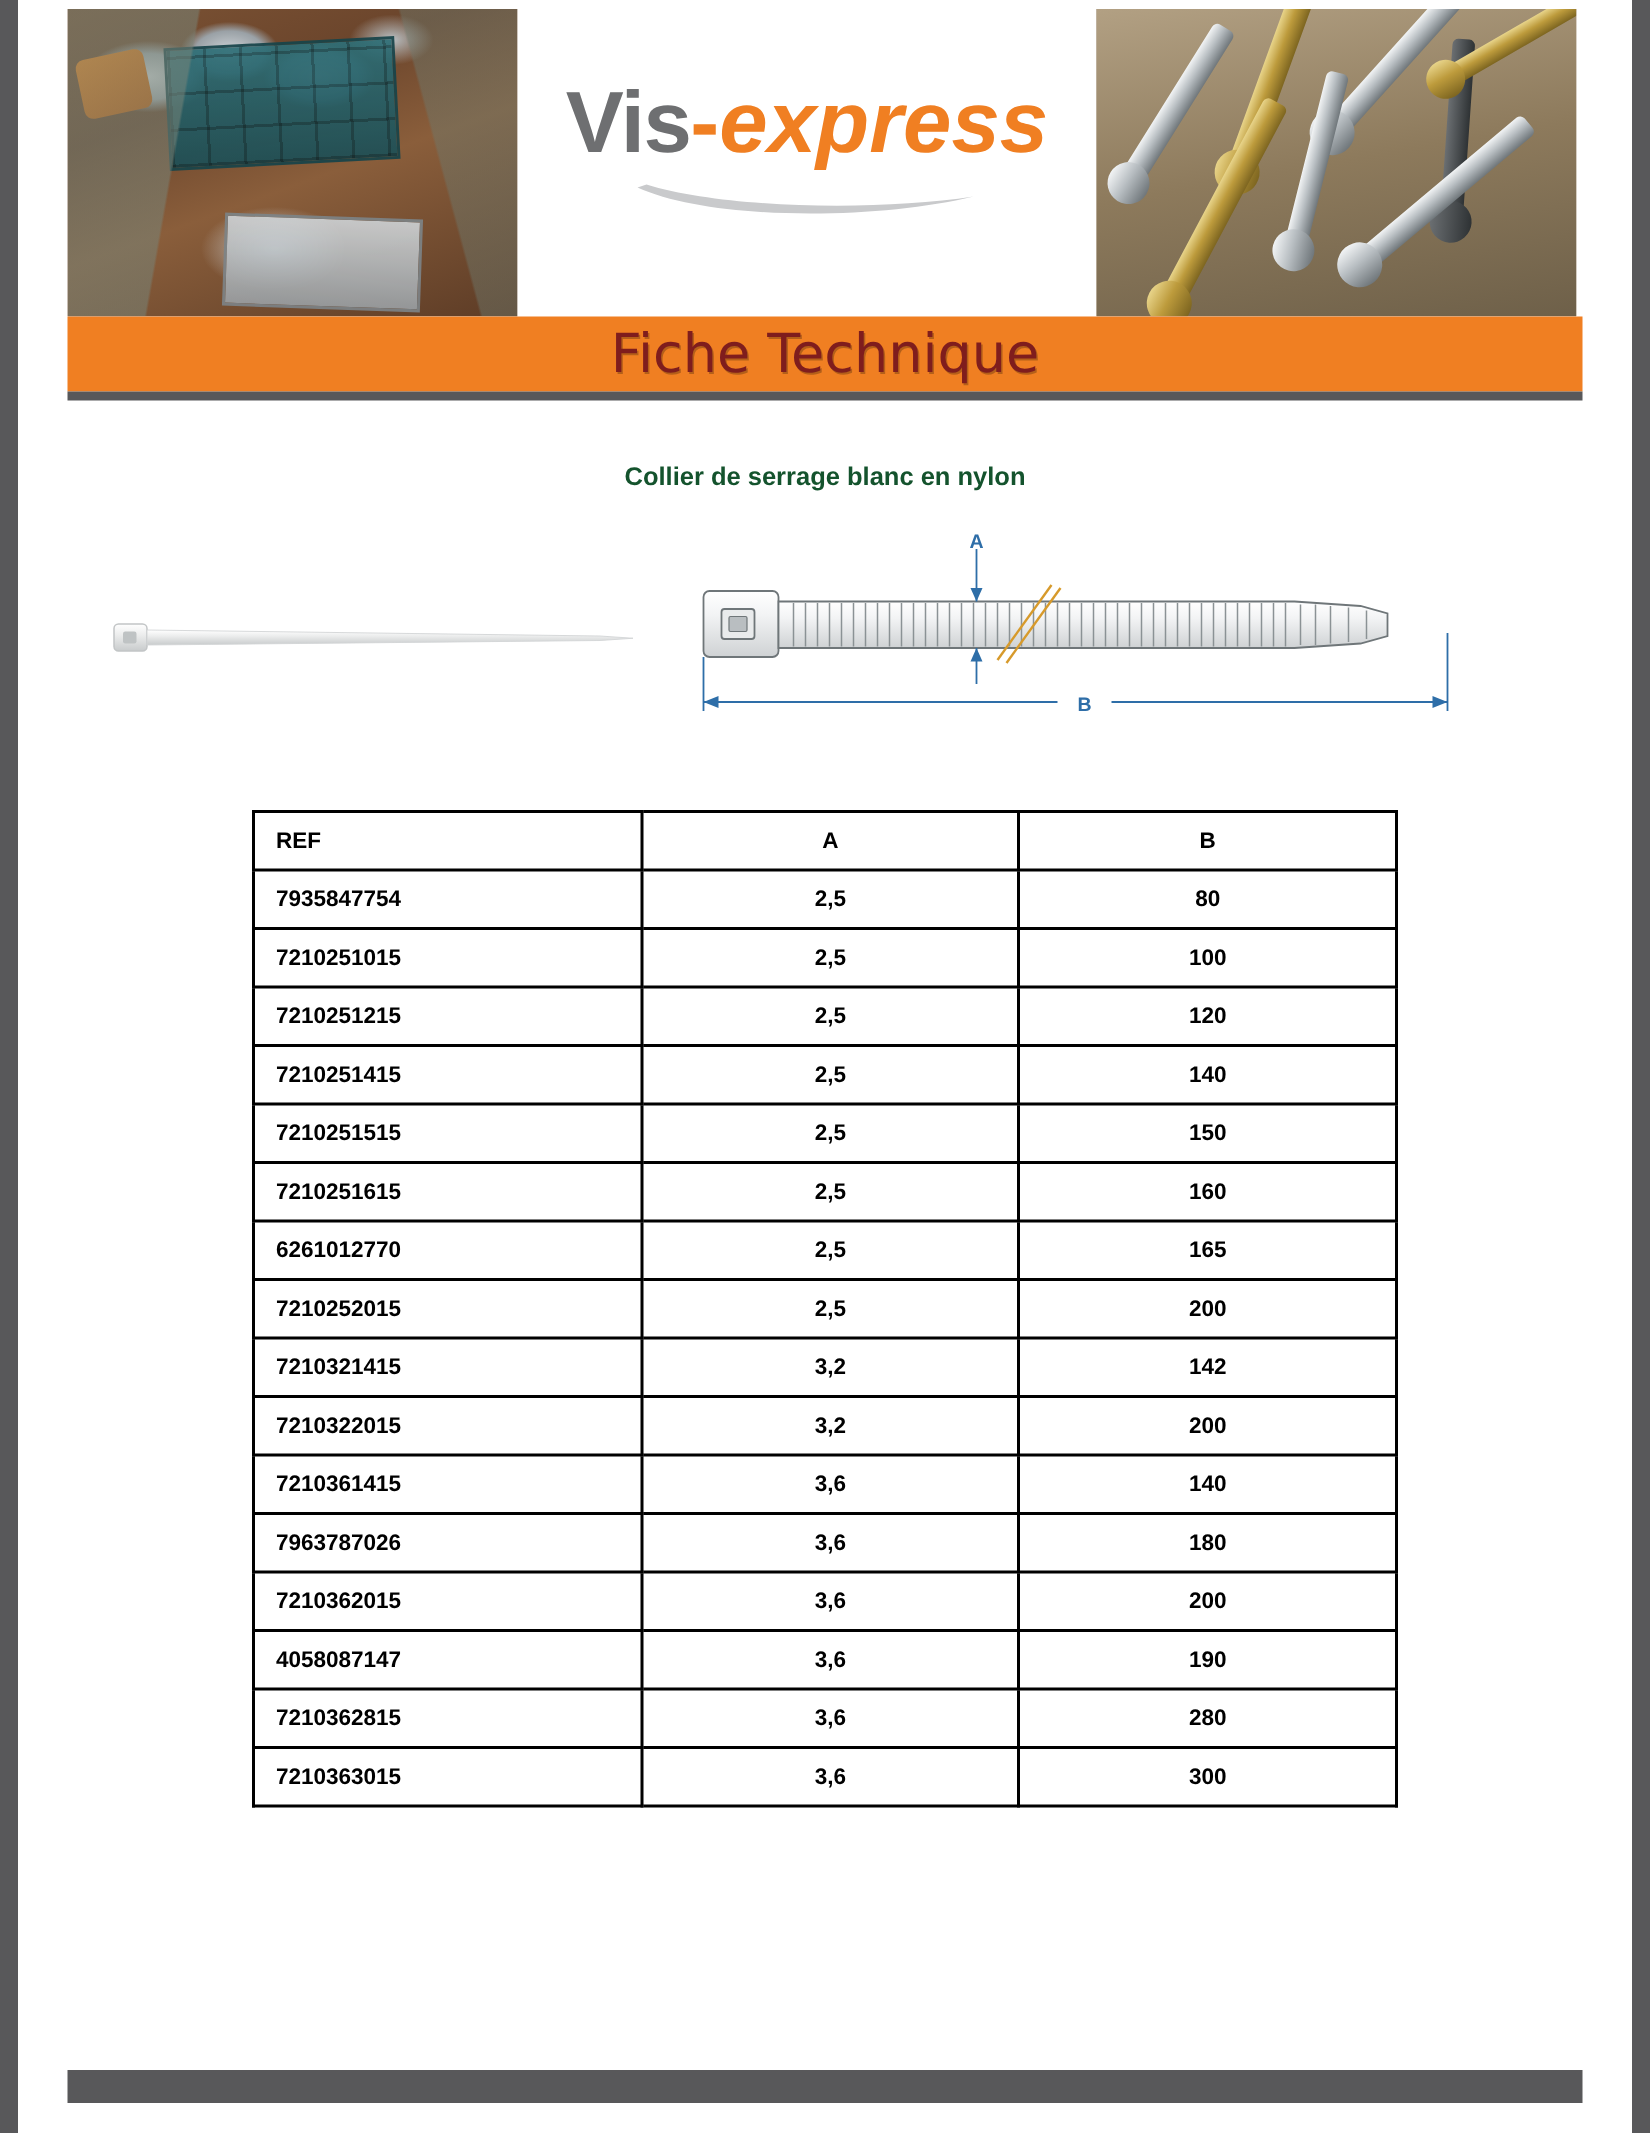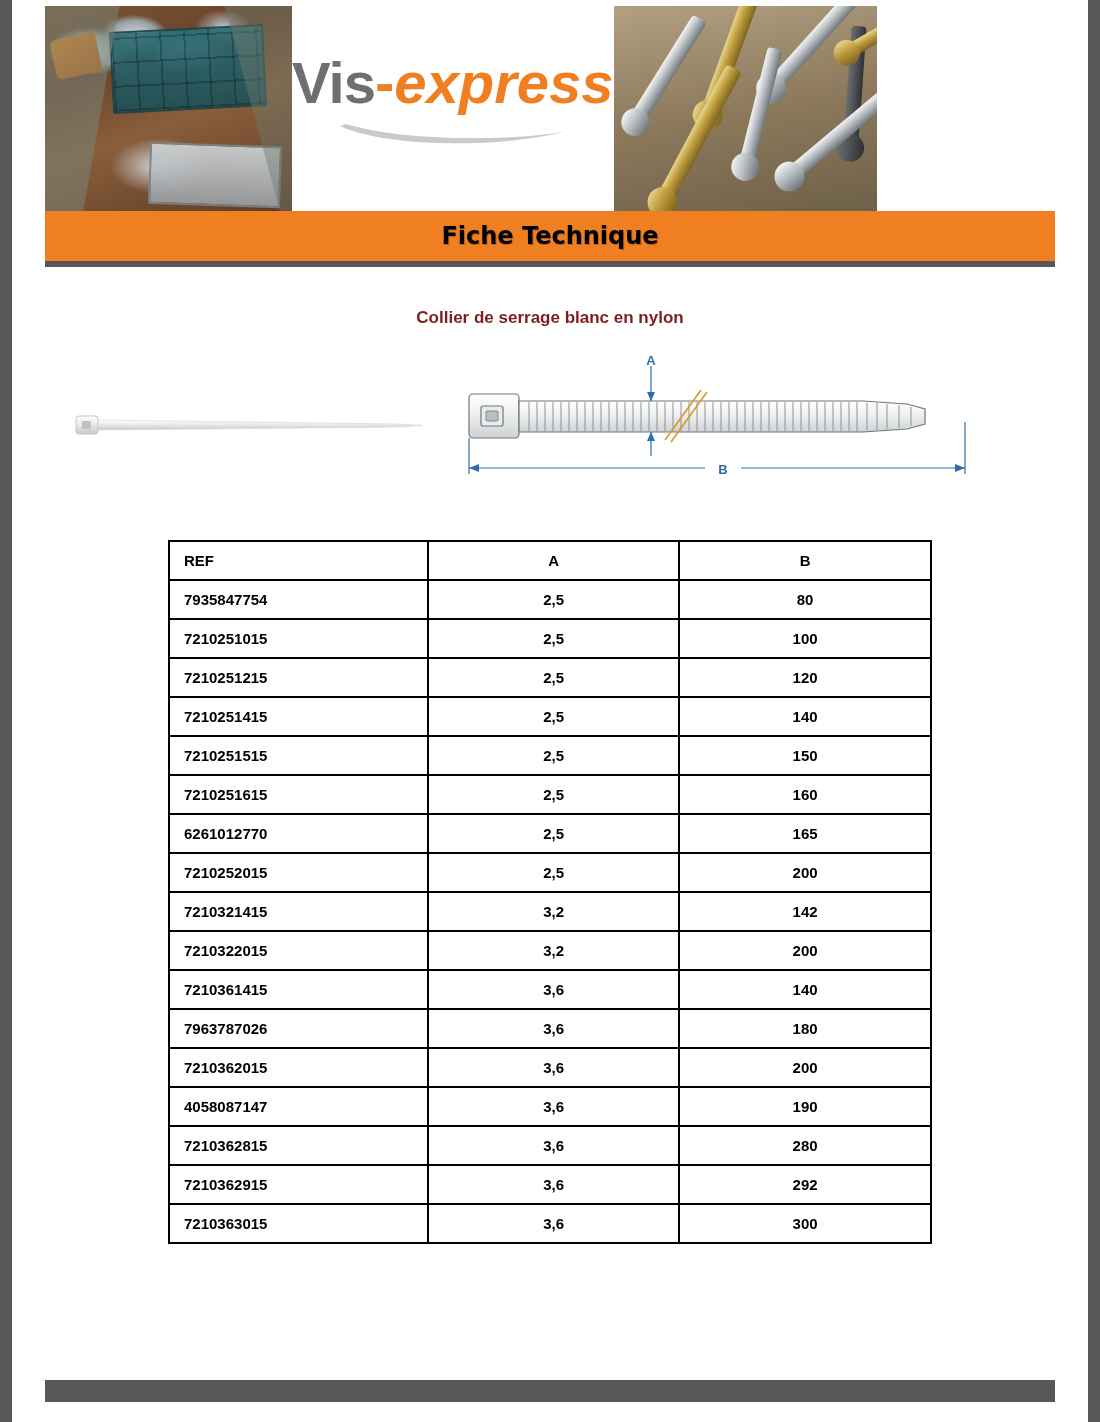--- a/index.html
+++ b/index.html
@@ -23,21 +23,21 @@
     box-sizing: border-box;
     border-left: 12px solid #58585a;
     border-right: 12px solid #58585a;
     pointer-events: none;
   }
 
   
   .header {
     position: absolute;
     left: 45px; top: 6px;
-    width: 832px; height: 205px;
+    width: 1006px; height: 205px;
     display: flex;
     background: #ffffff;
     overflow: hidden;
   }
   .header-photo-left {
     width: 300px; height: 205px;
     position: relative;
     overflow: hidden;
     background: #6b4a30;
   }
@@ -137,41 +137,41 @@
   .title-bar {
     position: absolute;
     left: 45px; top: 211px;
     width: 1010px; height: 50px;
     background: #f07f22;
     display: flex;
     align-items: center;
     justify-content: center;
   }
   .title-bar-text {
-    color: #000000;
+    color: #7f1d1d;
     font-family: "DejaVu Sans", sans-serif;
-    font-weight: bold;
-    font-size: 24px;
+    font-weight: normal;
+    font-size: 36px;
     letter-spacing: 0px;
     text-shadow: 1px 1px 0 rgba(0,0,0,0.25);
   }
   .title-underline {
     position: absolute;
     left: 45px; top: 261px;
     width: 1010px; height: 6px;
     background: #58585a;
   }
 
   
   .product-title {
     position: absolute;
     left: 0; top: 308px;
     width: 1100px;
     text-align: center;
-    color: #7f1d1d;
+    color: #14532d;
     font-weight: bold;
     font-size: 17px;
   }
 
   
   .illustration {
     position: absolute;
     left: 45px; top: 352px;
     width: 1010px; height: 150px;
   }
@@ -489,25 +489,20 @@
       <td class="col-ref">4058087147</td>
       <td class="col-a">3,6</td>
       <td class="col-b">190</td>
     </tr>
     <tr>
       <td class="col-ref">7210362815</td>
       <td class="col-a">3,6</td>
       <td class="col-b">280</td>
     </tr>
     <tr>
-      <td class="col-ref">7210362915</td>
-      <td class="col-a">3,6</td>
-      <td class="col-b">292</td>
-    </tr>
-    <tr>
       <td class="col-ref">7210363015</td>
       <td class="col-a">3,6</td>
       <td class="col-b">300</td>
     </tr>
   </tbody>
 </table>
 
 <div class="footer-bar"></div>
 <div class="page-frame"></div>
 

